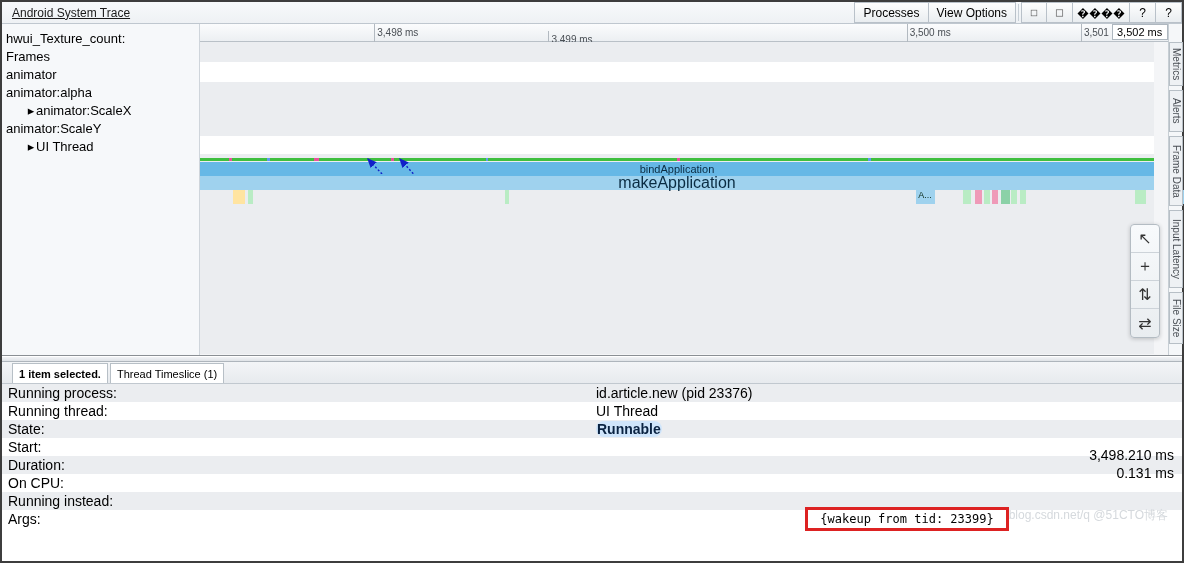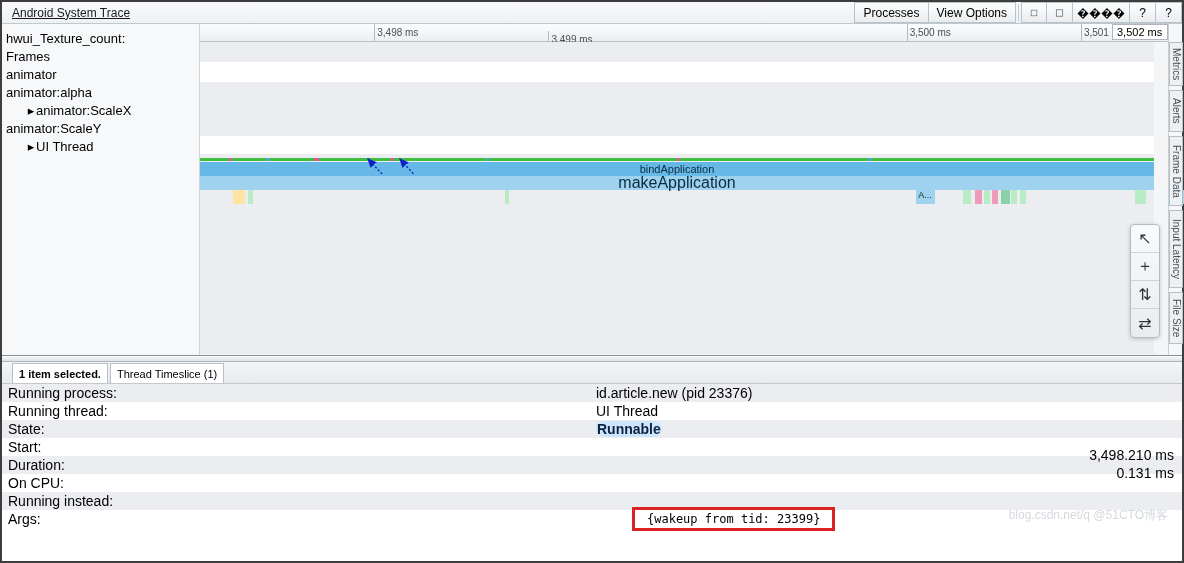--- a/index.html
+++ b/index.html
@@ -221,19 +221,19 @@
         <div class="kvrow">
           <div class="k">On CPU:</div>
           <div class="v"></div>
         </div>
         <div class="kvrow">
           <div class="k">Running instead:</div>
           <div class="v"></div>
         </div>
         <div class="kvrow">
           <div class="k">Args:</div>
-          <div class="v" style="text-align: left; padding-left: 40px;"><span class="redbox">{wakeup from tid: 23399}</span></div>
+          <div class="v" style="text-align: center; padding-left: 40px;"><span class="redbox">{wakeup from tid: 23399}</span></div>
         </div>
       </div>
     <div class="watermark">blog.csdn.net/q @51CTO博客</div>
   </div>
 
 </div>
 
 </body></html>

